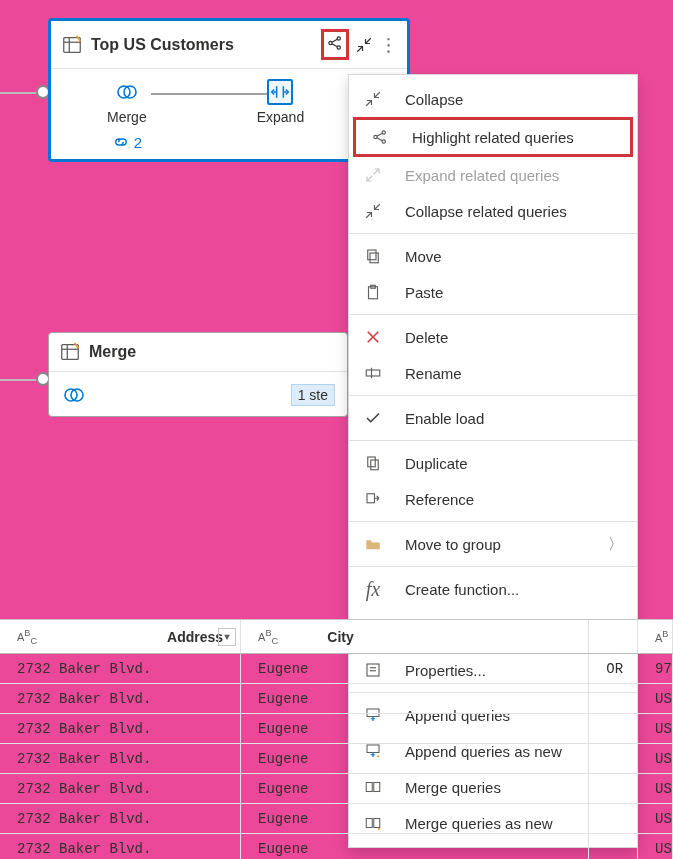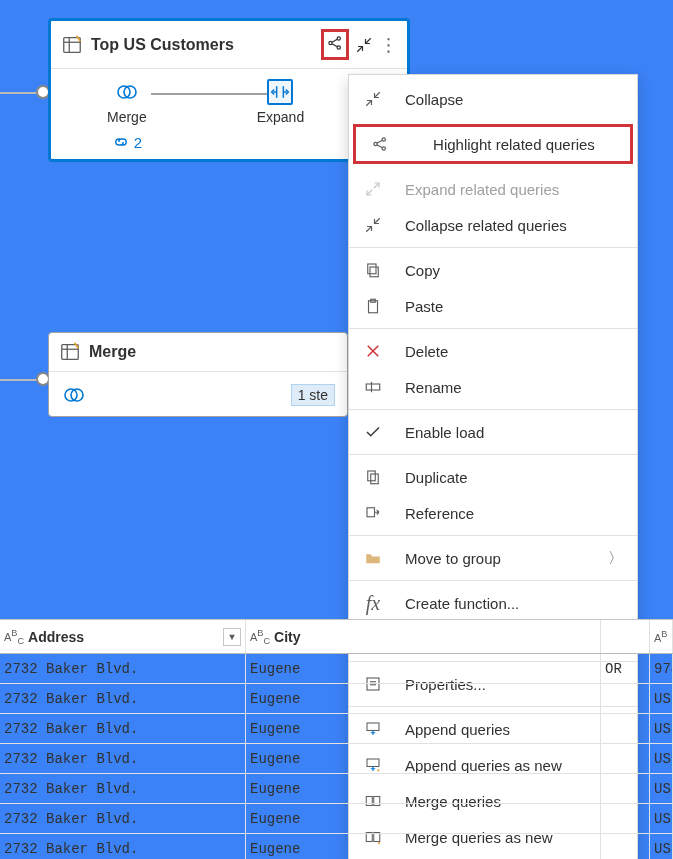--- a/index.html
+++ b/index.html
@@ -8,21 +8,21 @@
     font-size: 14px;
     color: #323130;
     background: #fff;
     width: 673px;
     height: 859px;
     position: relative;
     overflow: hidden;
   }
   .canvas {
     position: absolute; inset: 0;
-    background: #3b82f6;
+    background: #ec4899;
   }
   
   .node {
     position: absolute;
     border: 1px solid #a4a4a4;
     border-radius: 4px;
     background: #fff;
   }
   .node.selected { border: 3px solid #0078d4; }
   .node-header {
@@ -88,23 +88,22 @@
     font-size: 15px;
   }
   .menu-item.disabled { color: #a19f9d; }
   .menu-item .mi-icon { width: 20px; height: 20px; display:flex; align-items:center; justify-content:center; color:#605e5c; flex-shrink:0;}
   .menu-item.disabled .mi-icon { color:#c8c6c4; }
   .menu-item .mi-label { flex: 1; }
   .menu-item .mi-chevron { color:#605e5c; }
   .menu-sep { height:1px; background:#e1e1e1; margin: 4px 0;}
   .menu-highlight {
     border: 3px solid #d13438;
-    margin: 7px 4px;
+    margin: 0 4px;
     height: 40px;
-    text-align: center;
   }
   .mi-icon.folder { color:#dcb67a; }
   .mi-icon.red { color:#d13438; }
   .mi-icon.check { color:#3b3a39; }
 
   
   .grid {
     position: absolute;
     left: 0; right: 0; bottom: 0;
     border-top: 1px solid #c8c6c4;
@@ -116,24 +115,24 @@
     border-bottom: 1px solid #e1e1e1;
   }
   .grid .hdr {
     font-family: "Segoe UI", sans-serif;
     font-weight: 600;
     background: #fff;
     border-bottom: 1px solid #bbb;
     height: 34px;
   }
   .grid .cell {
-    padding: 0 4px;
+    padding: 0 17px;
     border-right: 1px solid #e1e1e1;
     height: 100%; display:flex; align-items:center;
-    overflow: hidden; white-space: nowrap;
+    overflow: hidden; white-space: nowrap; justify-content: space-between;
   }
   .col-addr { width: 246px; }
   .col-city { width: 132px; }
   .col-gap  { width: 222px; }
   .col-state{ width: 50px; }
   .col-country{ flex:1; }
   .hdr .cell { position: relative; }
   .hdr .coltype {
     font-size: 11px; color:#605e5c; margin-right:4px;
     font-family: "Segoe UI", sans-serif; font-weight: normal;
@@ -285,21 +284,21 @@
         <span class="mi-label">Collapse related queries</span>
       </div>
       <div class="menu-sep"></div>
       <div class="menu-item">
         <span class="mi-icon">
           <svg viewBox="0 0 24 24" width="18" height="18">
             <rect x="8" y="8" width="11" height="13" fill="none" stroke="currentColor" stroke-width="1.5"></rect>
             <rect x="5" y="4" width="11" height="13" fill="none" stroke="currentColor" stroke-width="1.5"></rect>
           </svg>
         </span>
-        <span class="mi-label">Copy</span>
+        <span class="mi-label">Move</span>
       </div>
       <div class="menu-item">
         <span class="mi-icon">
           <svg viewBox="0 0 24 24" width="18" height="18">
             <rect x="6" y="5" width="12" height="16" fill="none" stroke="currentColor" stroke-width="1.5"></rect>
             <rect x="9" y="3" width="6" height="4" fill="none" stroke="currentColor" stroke-width="1.5"></rect>
           </svg>
         </span>
         <span class="mi-label">Paste</span>
       </div>

